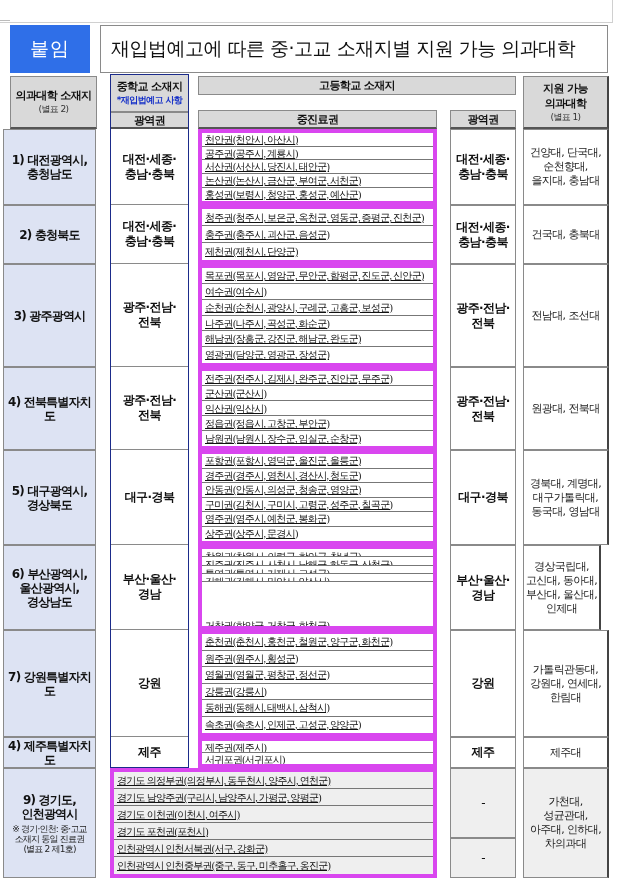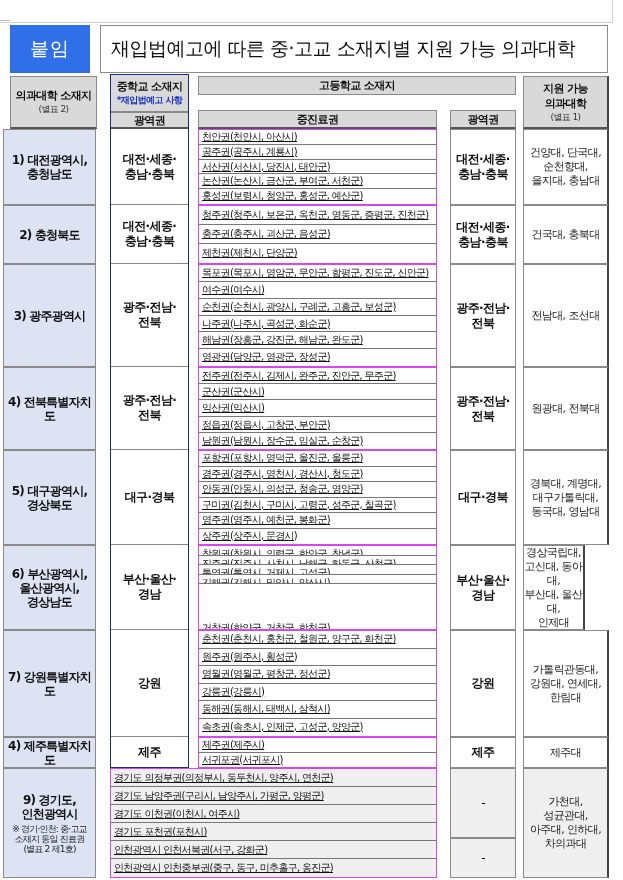--- a/index.html
+++ b/index.html
@@ -13,21 +13,21 @@
                font-size:19px; display:flex; align-items:center; padding-left:10px; box-sizing:border-box; letter-spacing:-0.5px; }
   .cell { position:absolute; box-sizing:border-box; display:flex; flex-direction:column; align-items:center; justify-content:center; text-align:center; }
   .hdr { background:#d9d9d9; border:1px solid #8a8a8a; border-bottom:2px solid #555; font-weight:bold; font-size:11px; letter-spacing:-0.6px; }
   .hdr small { font-weight:normal; font-size:9px; color:#333; }
   .region { background:#dde3f3; border:1px solid #8a8a8a; font-weight:bold; font-size:12px; letter-spacing:-0.8px; line-height:14px; }
   .region .note { font-weight:normal; font-size:9px; line-height:10px; margin-top:3px; color:#222; }
   .ms-col { position:absolute; left:110px; top:74px; width:79px; height:694px; border:1.5px solid #1b2b8a; box-sizing:border-box; pointer-events:none; }
   .ms { background:#fff; border-bottom:1px solid #8a8a8a; font-weight:bold; font-size:12px; line-height:15px; letter-spacing:-0.6px; }
   .wide { background:#fff; border:1px solid #8a8a8a; font-weight:bold; font-size:12px; line-height:15px; letter-spacing:-0.6px; }
   .univ { background:#fff; border:1px solid #8a8a8a; border-right:2px solid #444; font-size:11px; line-height:14px; letter-spacing:-0.6px; color:#222; }
-  .hs { position:absolute; left:198px; width:239px; box-sizing:border-box; border:1px solid #d946ef; background:#fff; }
+  .hs { position:absolute; left:198px; width:239px; box-sizing:border-box; border:4px solid #d946ef; background:#fff;font-family:Liberation Serif, serif; }
   .hs.gray { background:#efefef; left:110px; width:327px; }
   .hs-line { display:block; font-size:10px; letter-spacing:-0.7px; padding-left:3px; border-bottom:1px solid #777; text-decoration:underline; white-space:nowrap; overflow:hidden; box-sizing:border-box; }
   .hs-line:last-child { border-bottom:none; }
   .gray-cell { background:#efefef; }
   .sub-blue { color:#1530c8; font-size:9px; font-weight:bold; }
 </style>
 </head>
 <body>
 
 <div class="topline"></div>
@@ -197,21 +197,21 @@
       <span class="hs-line" style="height: 17px; line-height: 16px;">창원권(창원시, 의령군, 함안군, 창녕군)</span>
       <span class="hs-line" style="height: 17px; line-height: 16px;">진주권(진주시, 사천시, 남해군, 하동군, 산청군)</span>
       <span class="hs-line" style="height: 17px; line-height: 16px;">통영권(통영시, 거제시, 고성군)</span>
       <span class="hs-line" style="height: 17px; line-height: 16px;">김해권(김해시, 밀양시, 양산시)</span>
       <span class="hs-line" style="height: 17px; line-height: 16px; margin-top: 36px;">거창권(함양군, 거창군, 합천군)</span>
     </div>
     <div class="cell wide" style="left:450px;top:545px;width:66px;height:85px;">
       <span>부산·울산·</span>
       <span>경남</span>
     </div>
-    <div class="cell univ" style="left:523px;top:545px;width:62px;height:85px;">
+    <div class="cell univ" style="left:523px;top:545px;width:78px;height:85px;">
       <span>경상국립대,</span>
       <span>고신대, 동아대,</span>
       <span>부산대, 울산대,</span>
       <span>인제대</span>
     </div>
     <div class="cell region" style="left:3px;top:630px;width:93px;height:107px;">
       <div style="display: flex; flex-direction: column;">
         <span>7) 강원특별자치도</span>
       </div>
     </div>

